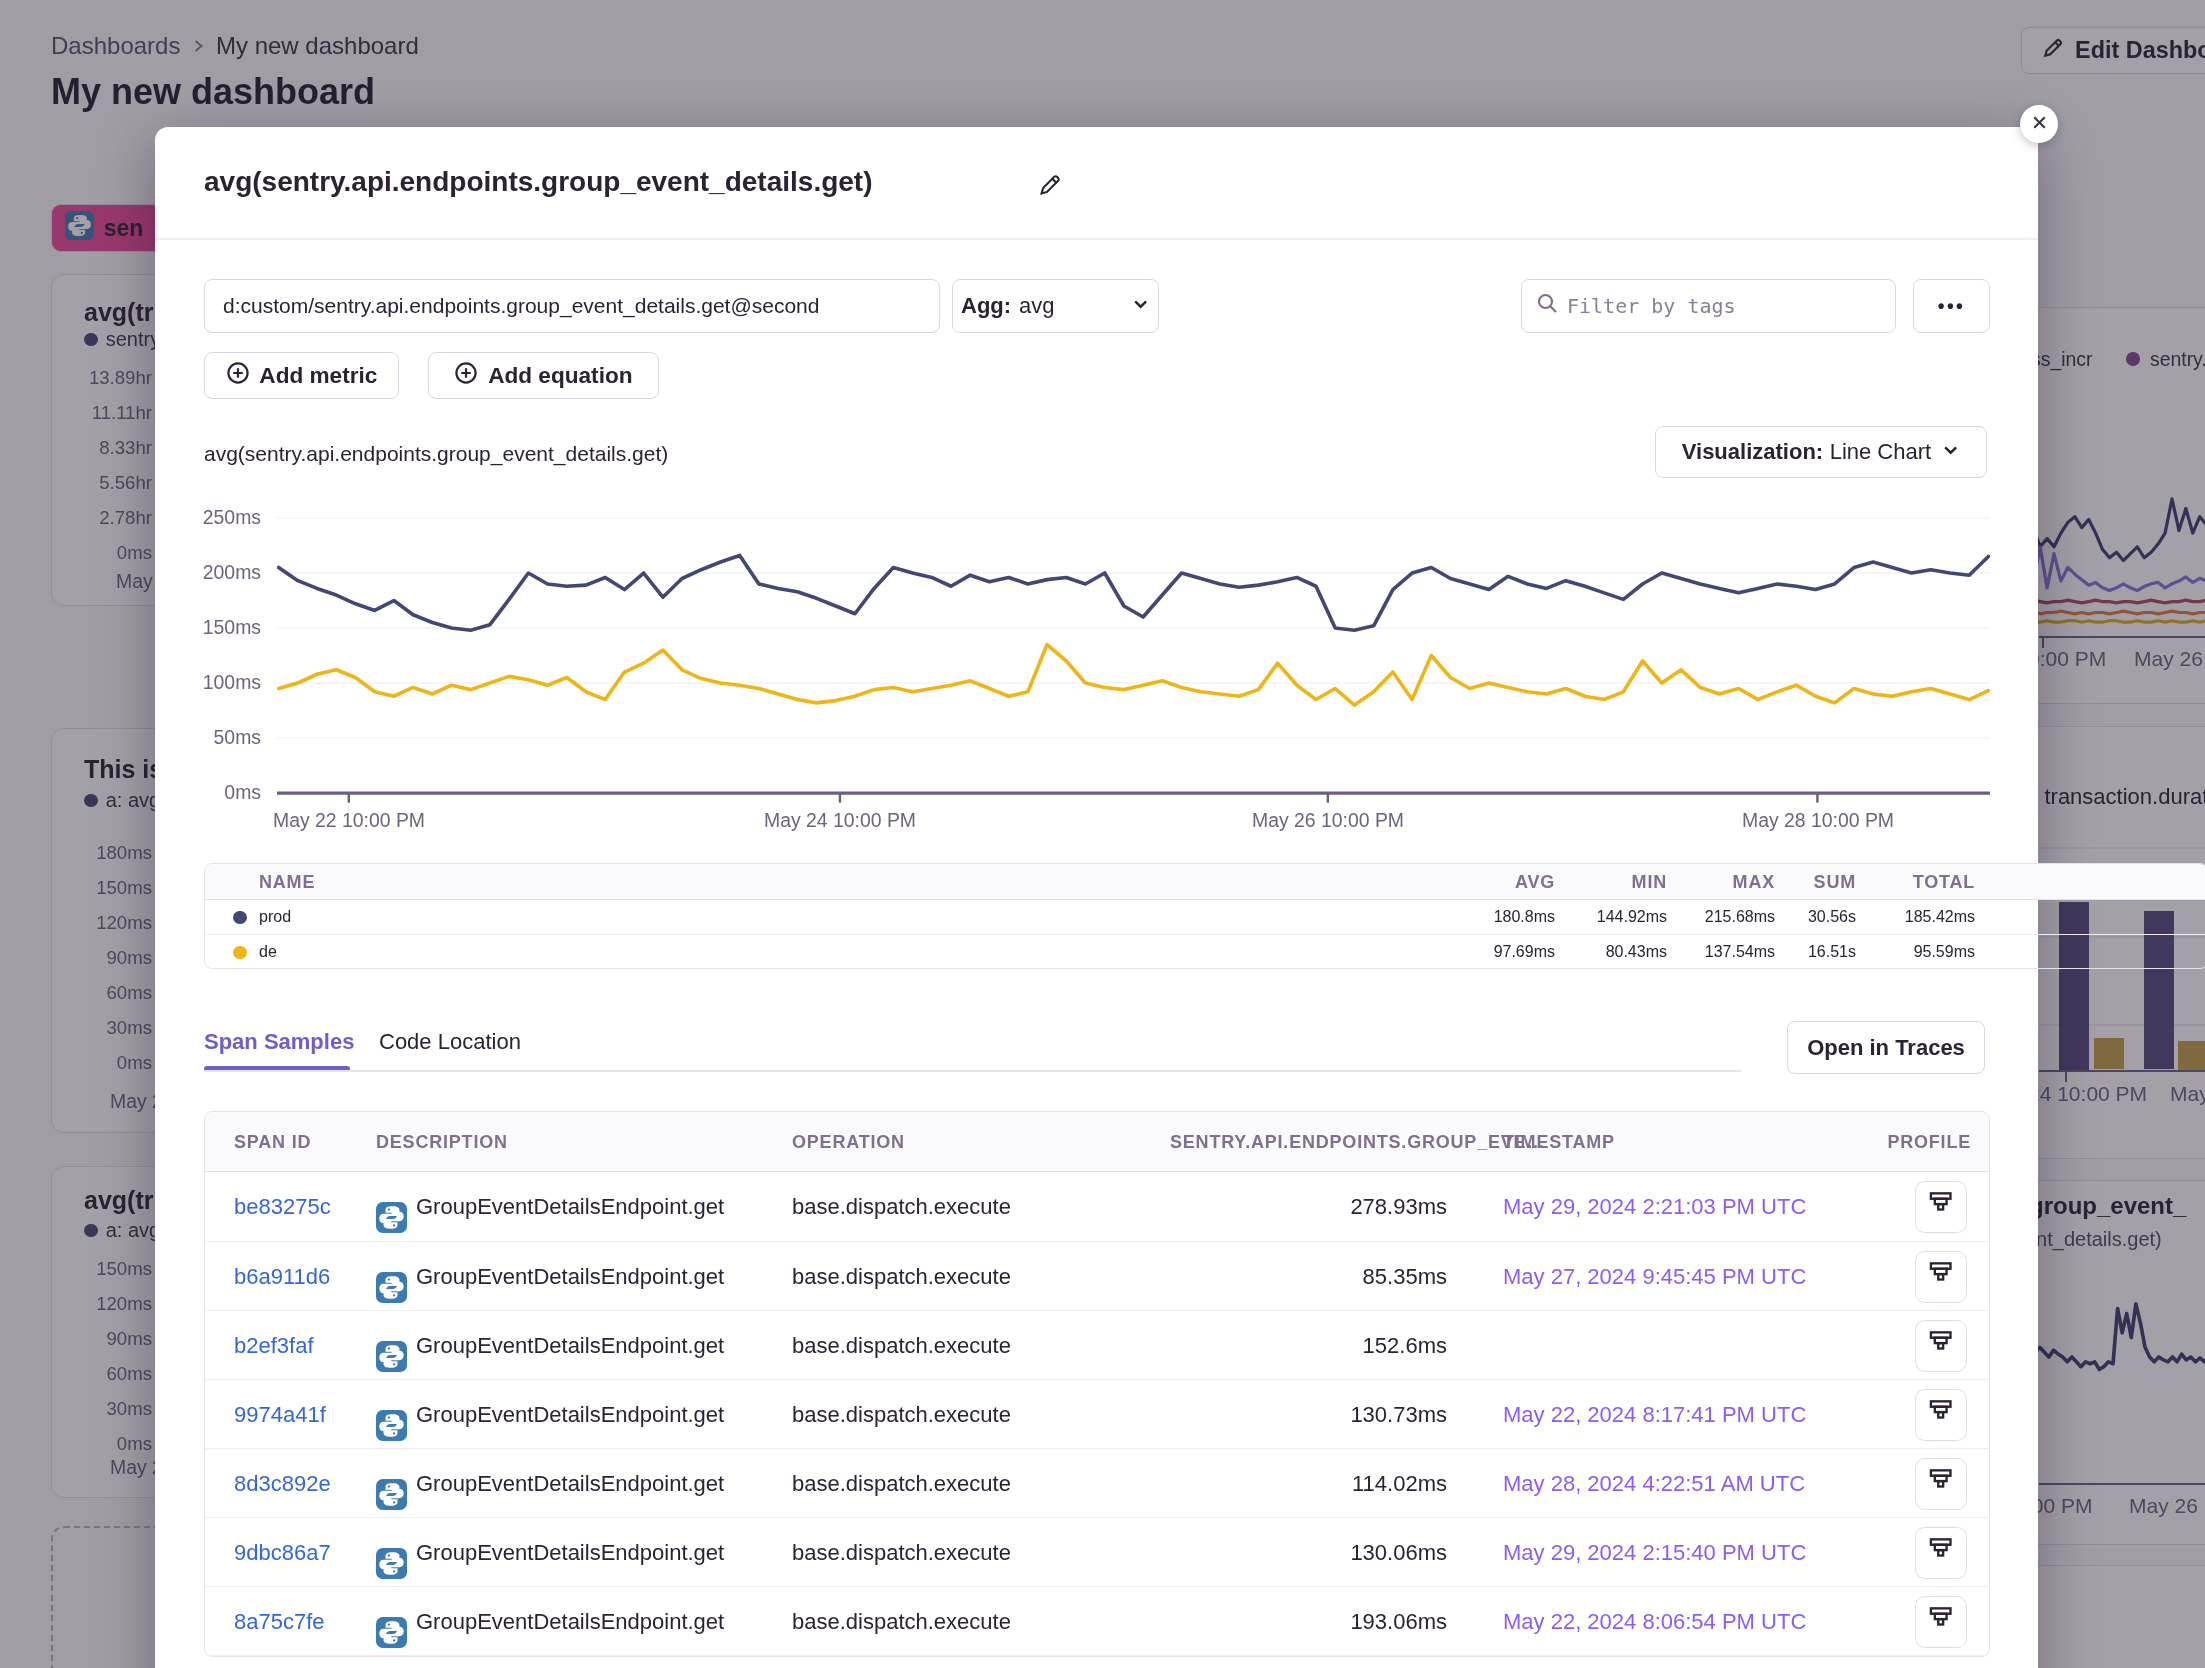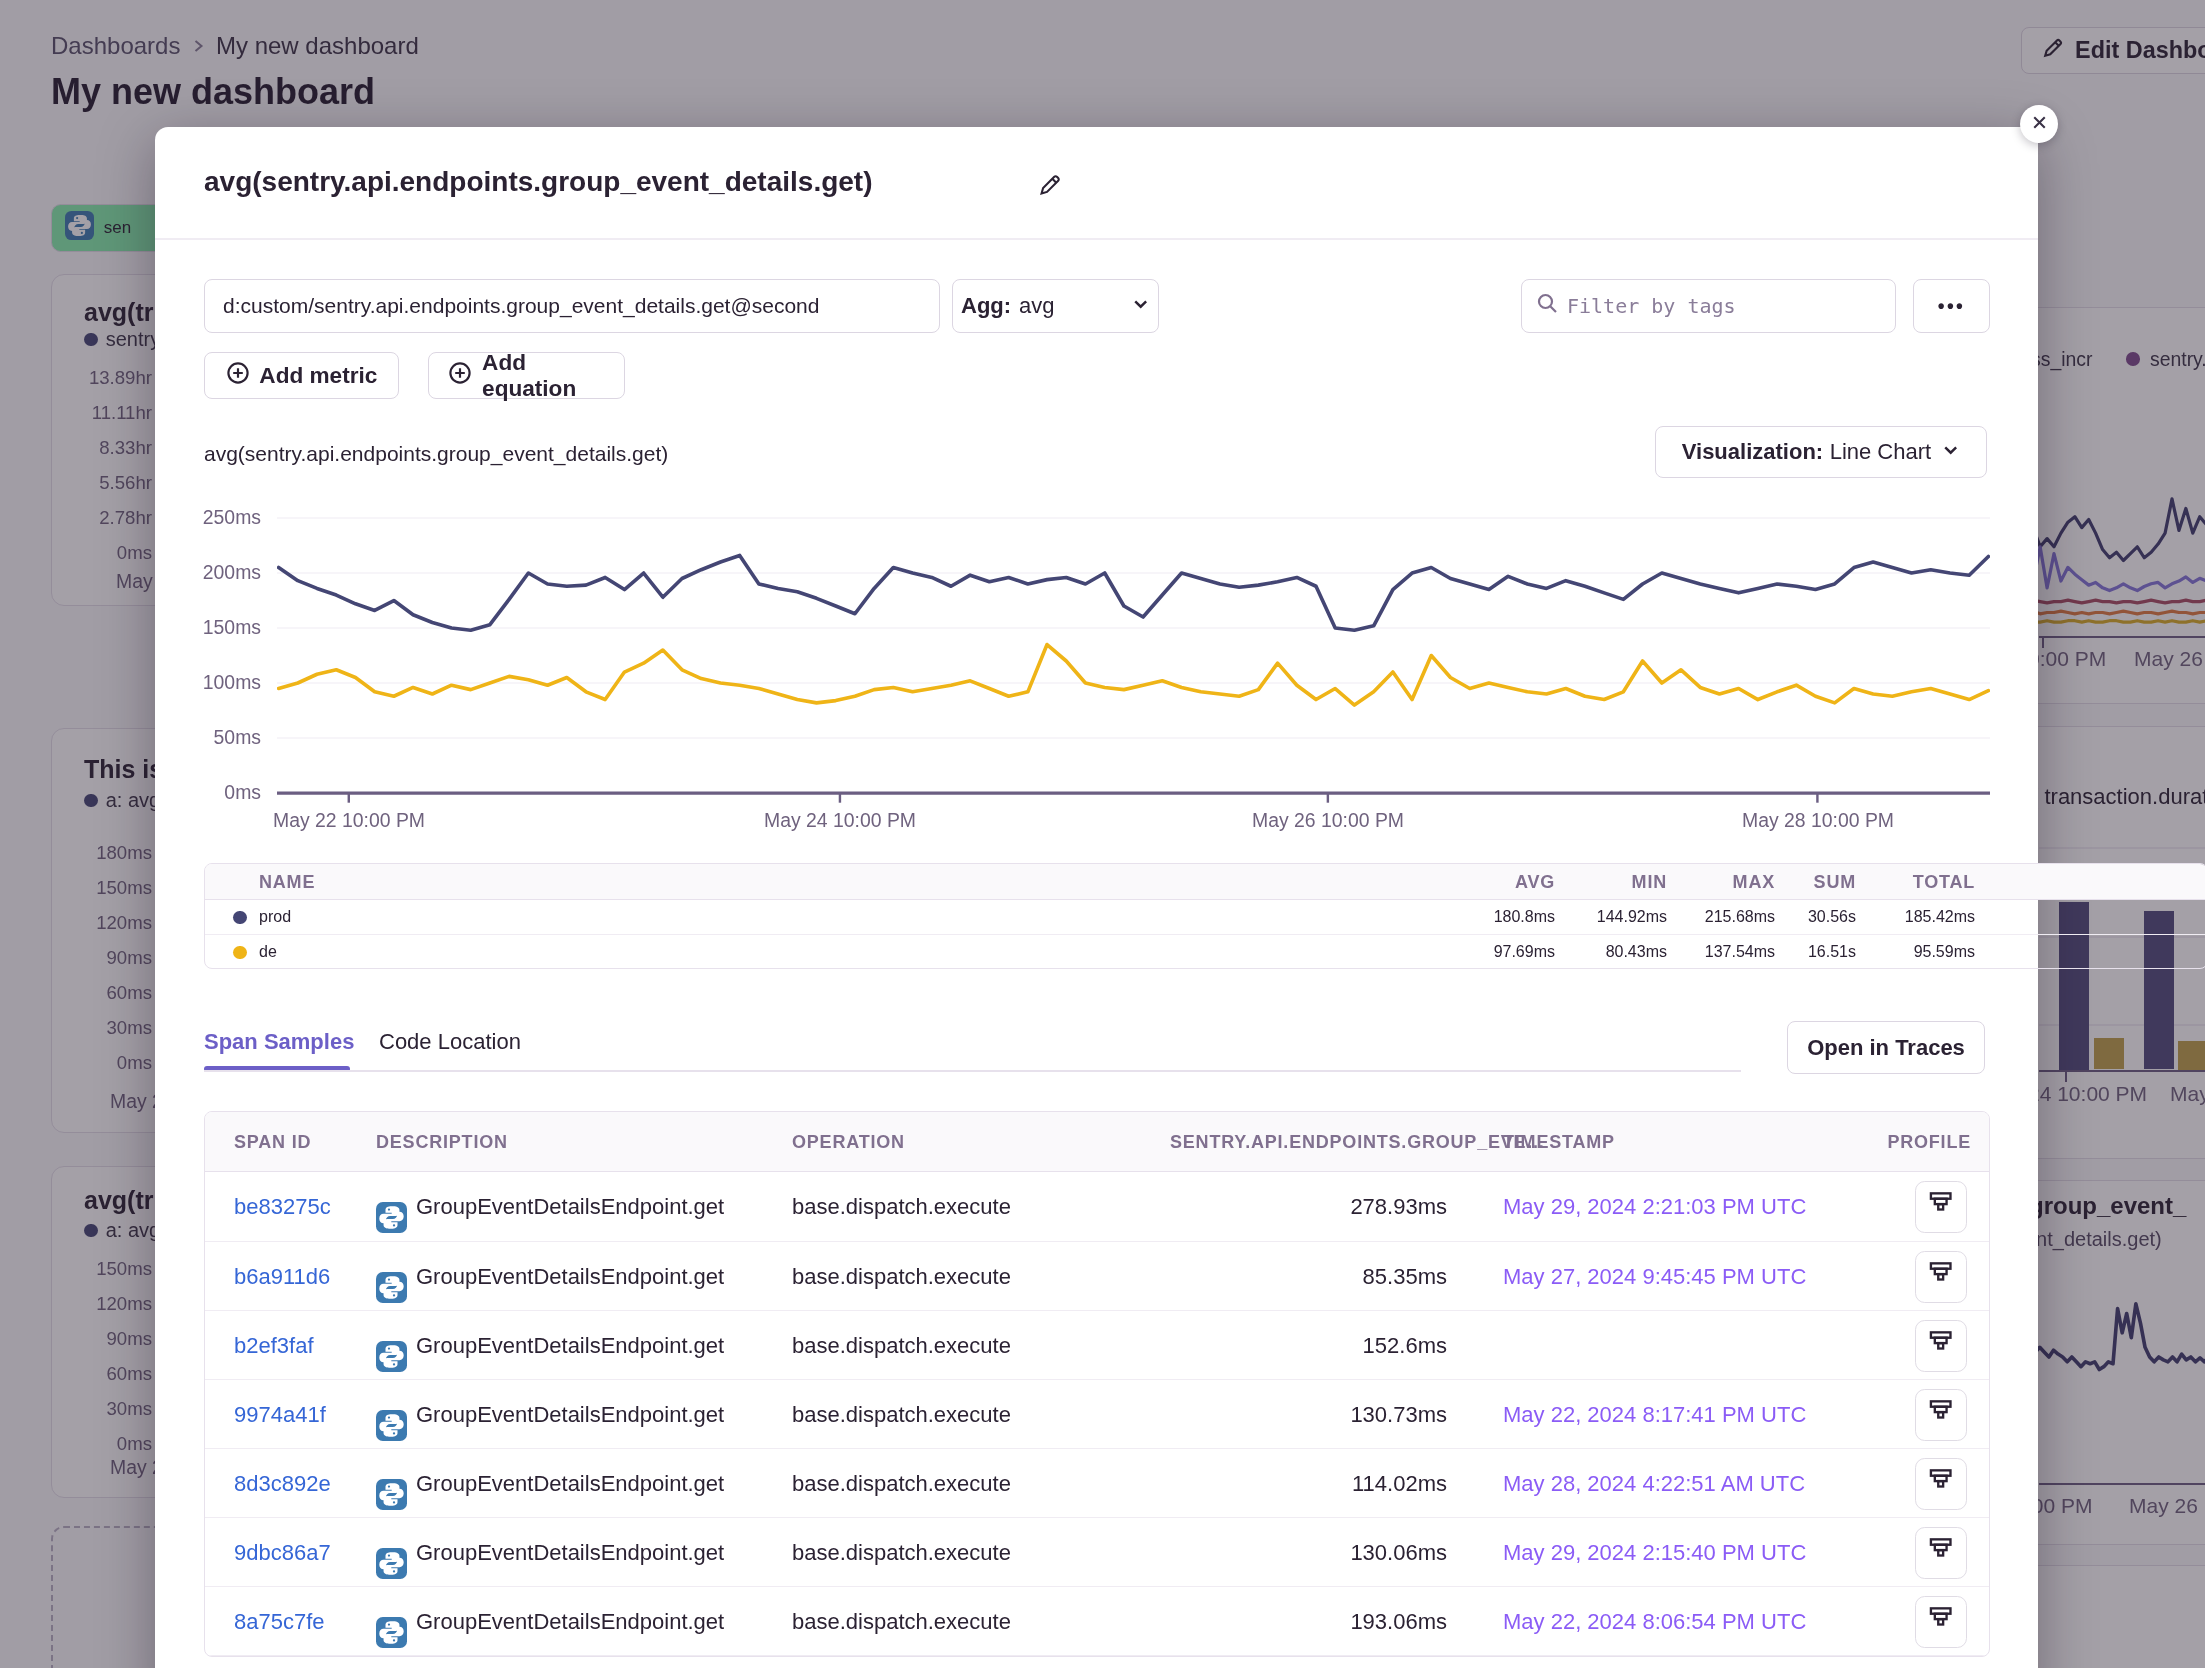--- a/index.html
+++ b/index.html
@@ -11,21 +11,21 @@
   .panel{position:absolute;background:#fff;border:1.6px solid #e3dee9;border-radius:13px}
   .panel-dashed{position:absolute;border:2.4px dashed #b7b0c4;border-radius:13px}
   .ptitle{font-size:25px;font-weight:700;color:#2b2233;white-space:nowrap}
   .plegend{font-size:20px;color:#3c3548;white-space:nowrap;display:flex;align-items:center;gap:8px}
   .dot{width:13.7px;height:13.7px;border-radius:50%;display:inline-block;flex:none}
   .ytick{height:35px;font-size:18.6px;color:#6f627e;text-align:right;white-space:nowrap}
   .xtick{position:absolute;font-size:19.4px;color:#6f627e;white-space:nowrap}
   .axisline{position:absolute;background:#6b5e82}
   .gline{position:absolute;background:#f1eef5}
   .bar{position:absolute}
-  .chip{position:absolute;background:#86efac;border:1.6px solid #e3dee9;border-radius:9.7px;display:flex;align-items:center;gap:9.7px;padding:0 13px;font-weight:400;font-size:17px}
+  .chip{position:absolute;background:#ec4899;border:1.6px solid #e3dee9;border-radius:9.7px;display:flex;align-items:center;gap:9.7px;padding:0 13px;font-weight:700;font-size:23px}
   .btn{display:flex;align-items:center;justify-content:center;gap:9.7px;background:#fff;border:1.6px solid #dcd6e2;border-radius:8px;font-weight:700;color:#2b2233;cursor:pointer}
   #edit-btn{position:absolute;left:2021px;top:27px;width:242px;height:47px;font-size:23.4px;justify-content:flex-start;padding:0 19.4px;white-space:nowrap}
   #breadcrumb{position:absolute;left:51px;top:32px;font-size:24px;display:flex;align-items:flex-start;gap:11.3px;color:#57506a}
   #breadcrumb .cur{color:#3a3246}
   #page-title{position:absolute;left:51px;top:71px;font-size:36px;font-weight:700;color:#241c2e}
   
   #modal{position:absolute;left:155px;top:127px;width:1883px;height:1581px;background:#fff;
     border-radius:13px;box-shadow:0 14.5px 56px rgba(20,10,30,.35);z-index:20}
   #close-btn{position:absolute;left:2020px;top:105px;width:38px;height:38px;border-radius:50%;
     background:#fff;z-index:30;display:flex;align-items:center;justify-content:center;
@@ -40,21 +40,21 @@
   #metric-input{left:49px;top:152px;width:736px;padding:0 18px;font-family:"Liberation Sans",sans-serif;font-size:21px;color:#2b2233;outline:none}
   .dd{cursor:pointer;justify-content:space-between;padding:0 8px}
   #agg-dd{left:797px;top:152px;width:207px}
   #group-dd{left:1021px;top:152px;width:324px}
   #filter-box{left:1366px;top:152px;width:375px;padding:0 13px;gap:8px}
   #filter-input{border:none;outline:none;flex:1;font-family:"DejaVu Sans Mono",monospace;font-size:20px;color:#2b2233;background:transparent}
   #filter-input::placeholder{color:#8a7d99}
   #overflow-btn{left:1758px;top:152px;width:77px;justify-content:center;font-weight:700;letter-spacing:2.4px;font-size:19.4px;cursor:pointer}
   .addbtn{position:absolute;top:225px;height:47px;font-size:22.6px;padding:0 19.4px}
   #add-metric{left:49px;width:195px}
-  #add-equation{left:273px;width:197px}
+  #add-equation{left:273px;width:231px}
   #chart-label{position:absolute;left:49px;top:315px;font-size:21px;white-space:nowrap}
   #viz-dd{position:absolute;left:1500px;top:299px;width:332px;height:52px;font-size:22px;font-weight:400}
   #viz-dd b{margin-right:6.5px}
   #ylabels{position:absolute;left:0;top:379px;width:106px}
   #ylabels .ylab{height:55px;font-size:19.4px;color:#6f627e;text-align:right}
   #main-svg{position:absolute;left:122px;top:373px}
   #xlabels{position:absolute;left:122px;top:682px;width:1713px;height:27.4px}
   #xlabels .xl{position:absolute;width:242px;text-align:center;font-size:19.4px;color:#6f627e;white-space:nowrap}
   
   #summary{position:absolute;left:49px;top:736px;width:2004px;border:1.6px solid #e7e1ec;border-radius:8px;overflow:hidden}

